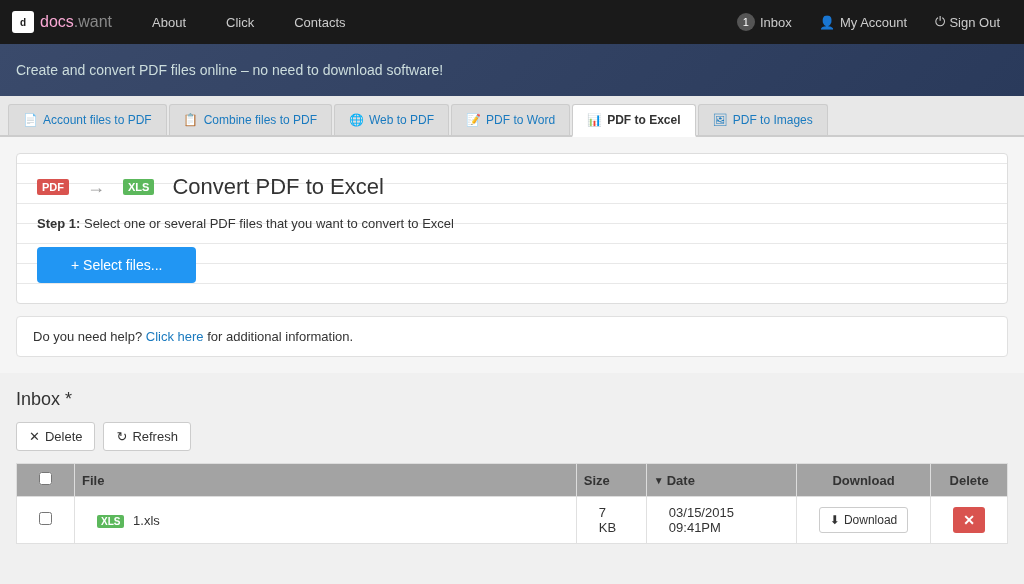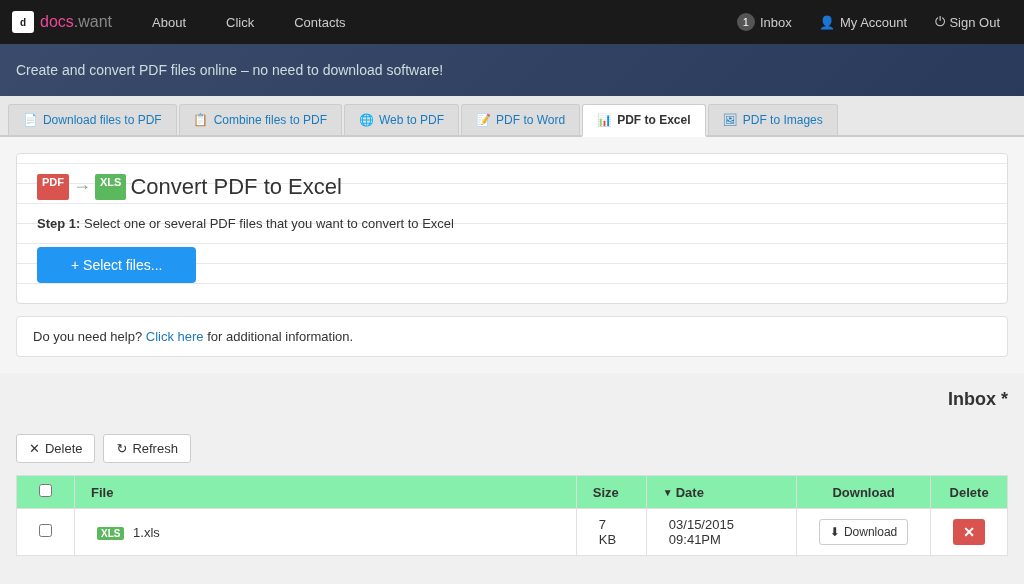--- a/index.html
+++ b/index.html
@@ -23,21 +23,21 @@
       width: 22px; height: 22px;
       background: #fff;
       border-radius: 3px;
       display: flex; align-items: center; justify-content: center;
       margin-right: 6px;
       font-size: 10px; font-weight: bold; color: #1a1a1a;
     }
     .top-nav .logo-text {
       color: #fff; font-size: 16px; font-weight: bold;
     }
-    .top-nav .logo-text span { color: #ec4899; font-weight: normal; }
+    .top-nav .logo-text span { color: #f9a8d4; font-weight: normal; }
     .top-nav .nav-links {
       display: flex; flex: 1;
     }
     .top-nav .nav-link {
       color: #ccc;
       padding: 0 20px;
       height: 44px;
       display: flex; align-items: center;
       text-decoration: none;
       font-size: 13px;
@@ -109,21 +109,21 @@
     .convert-box {
       background: #fff;
       border: 1px solid #ddd;
       border-radius: 4px;
       padding: 20px;
       background-image: repeating-linear-gradient(
         0deg, transparent, transparent 19px, #e8e8e8 19px, #e8e8e8 20px
       );
     }
     .convert-title-row {
-      display: flex; gap: 4px; margin-bottom: 16px;
+      display: flex; align-items: center; gap: 18px; margin-bottom: 16px;
     }
     .convert-icon-pdf {
       background: #d9534f;
       color: #fff;
       padding: 2px 5px;
       font-size: 11px;
       font-weight: bold;
       border-radius: 2px;
     }
     .convert-arrow {
@@ -164,21 +164,21 @@
       margin-top: 12px;
       font-size: 13px;
     }
     .help-bar a { color: #1a7abf; text-decoration: none; }
 
     
     .inbox-section {
       padding: 16px;
     }
     .inbox-title {
-      font-size: 18px; font-weight: bold; margin-bottom: 24px; text-align: right;
+      font-size: 18px; font-weight: normal; margin-bottom: 12px;
     }
     .inbox-toolbar {
       display: flex; gap: 8px; margin-bottom: 12px;
     }
     .toolbar-btn {
       background: #fff;
       border: 1px solid #ccc;
       border-radius: 3px;
       padding: 6px 12px;
       cursor: pointer;
@@ -189,23 +189,23 @@
 
     
     .file-table {
       width: 100%;
       border-collapse: collapse;
       background: #fff;
       border: 1px solid #ddd;
       font-size: 13px;
     }
     .file-table th {
-      background: #86efac;
+      background: #a3a3a3;
       border: 1px solid #ddd;
-      padding: 8px 16px;
+      padding: 8px 7px;
       text-align: left;
       font-weight: bold;
       color: #333;
     }
     .file-table td {
       border: 1px solid #e0e0e0;
       padding: 8px 22px;
       color: #333;
     }
     .file-table .col-check { width: 30px; text-align: center; }
@@ -284,21 +284,21 @@
   </div>
 </nav>
 
 <div class="banner">
   <span>Create and convert PDF files online – no need to download software!</span>
 </div>
 
 <div class="tabs-bar">
   <a class="tab">
     <span>📄</span>
-    <span>Download files to PDF</span>
+    <span>Account files to PDF</span>
   </a>
   <a class="tab">
     <span>📋</span>
     <span>Combine files to PDF</span>
   </a>
   <a class="tab">
     <span>🌐</span>
     <span>Web to PDF</span>
   </a>
   <a class="tab">

